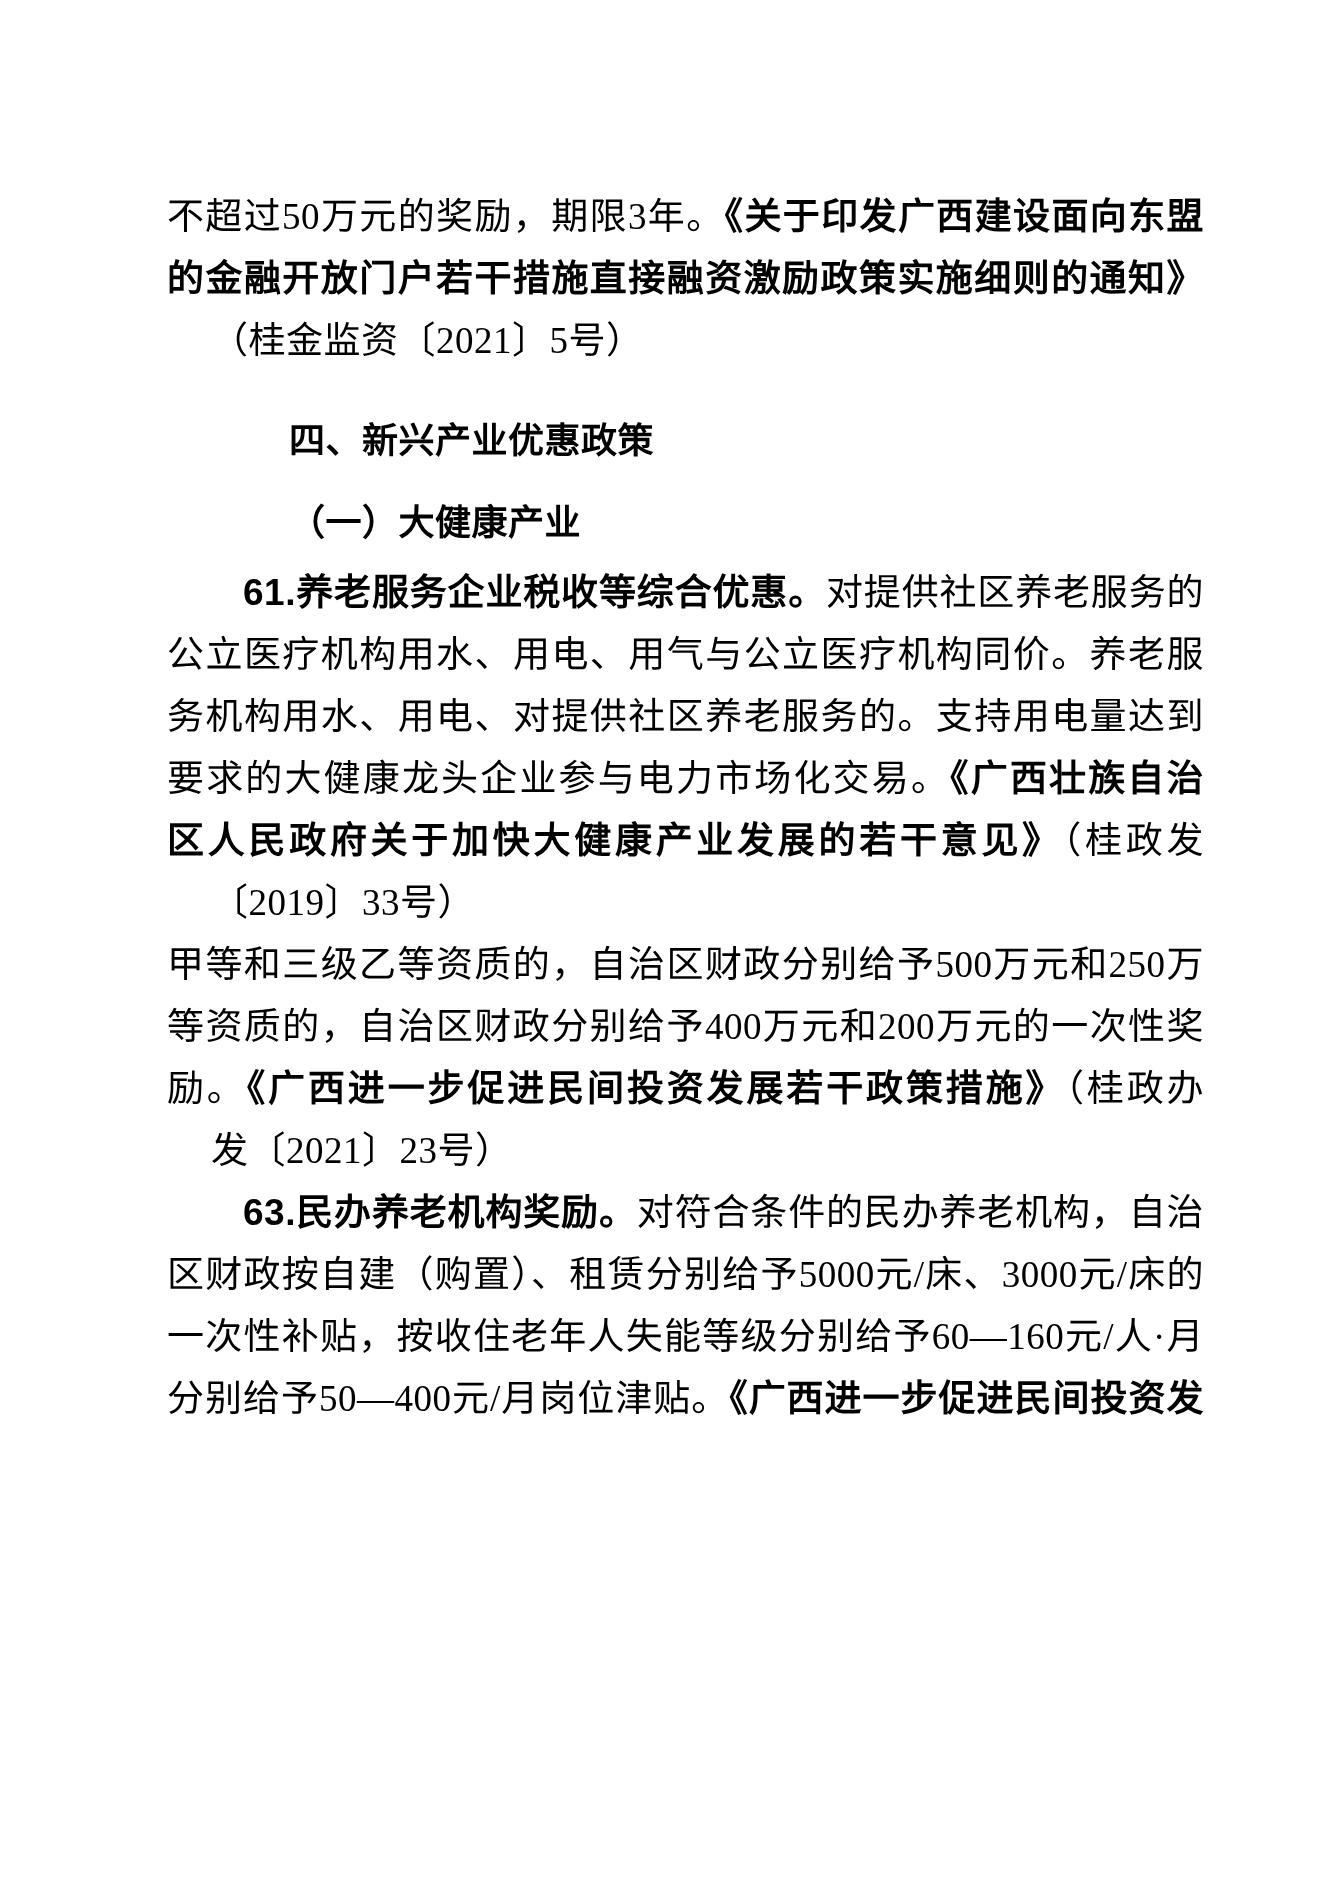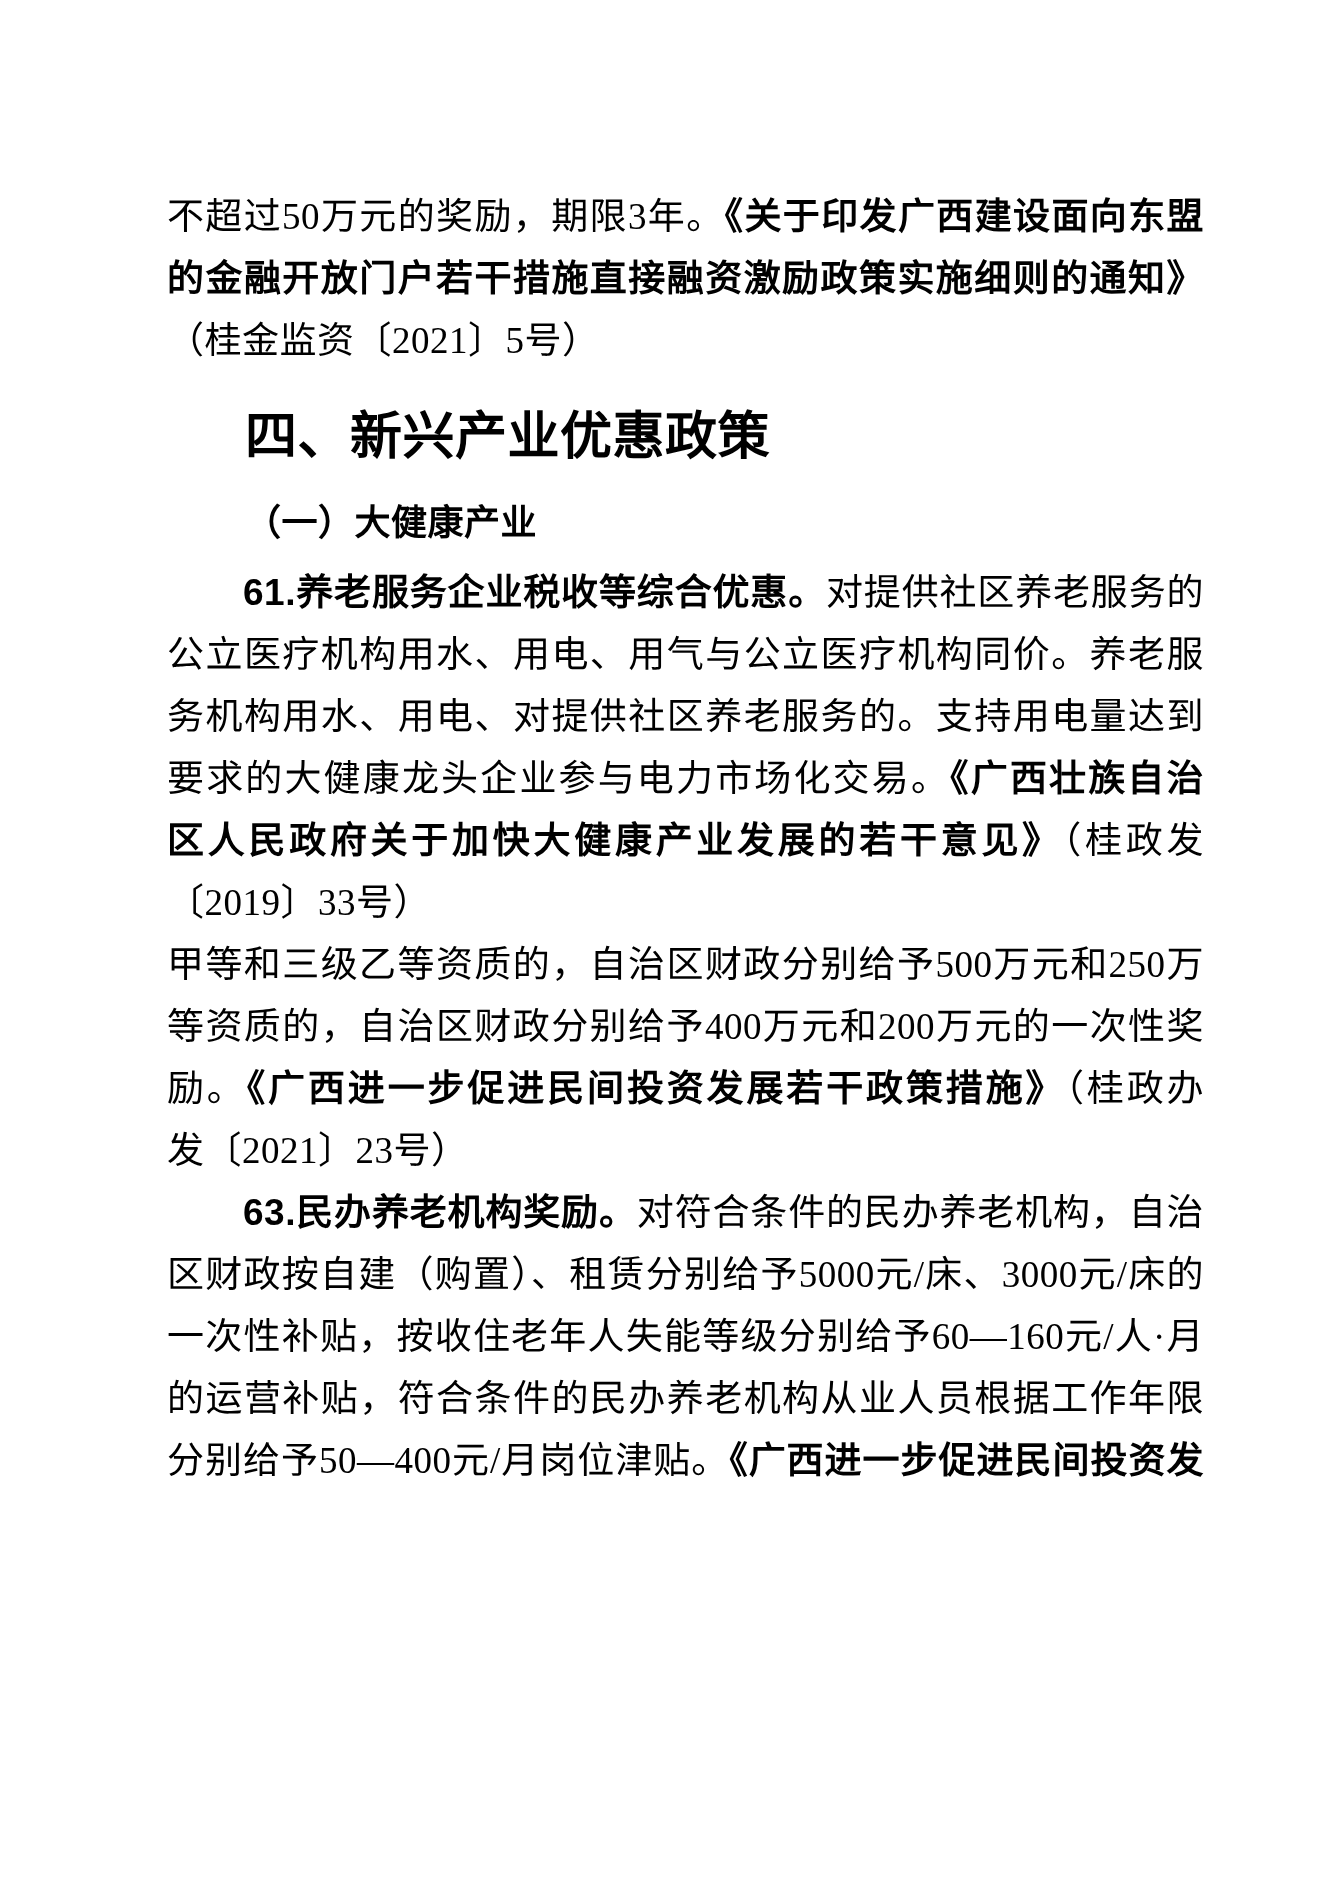--- a/index.html
+++ b/index.html
@@ -27,32 +27,33 @@
     line-height: 62px;
     height: 62px;
     text-align: justify;
     text-align-last: justify;
     letter-spacing: 0.5px;
     white-space: normal;
   }
   .line.nojust {
     text-align: left;
     text-align-last: left;
+    margin-left: 44px;
   }
   .line.indent {
     text-indent: 76px;
   }
   .line .b {
     font-weight: 700;
     font-family: "Liberation Sans", "DejaVu Sans", sans-serif;
   }
   .line.h1 {
-    font-family: Liberation Mono, monospace;
+    font-family: Liberation Sans, sans-serif;
     font-weight: 700;
-    font-size: 52px;
+    font-size: 36px;
     line-height: 70px;
     height: 70px;
     margin-top: 34px;
     margin-bottom: 14px;
     text-align: right;
     text-align-last: left;
     text-indent: 78px;
   }
   .line.h1 .b, .line.h2 .b {
     font-family: inherit;
@@ -91,19 +92,18 @@
       <div class="line"><span>要求的大健康龙头企业参与电力市场化交易。</span><span class="b">《广西壮族自治</span></div>
       <div class="line"><span class="b">区人民政府关于加快大健康产业发展的若干意见》</span><span>（桂政发</span></div>
       <div class="line nojust"><span>〔2019〕33号）</span></div>
       <div class="line"><span>甲等和三级乙等资质的，自治区财政分别给予500万元和250万</span></div>
       <div class="line"><span>等资质的，自治区财政分别给予400万元和200万元的一次性奖</span></div>
       <div class="line"><span>励。</span><span class="b">《广西进一步促进民间投资发展若干政策措施》</span><span>（桂政办</span></div>
       <div class="line nojust"><span>发〔2021〕23号）</span></div>
       <div class="line indent"><span class="b">63.民办养老机构奖励。</span><span>对符合条件的民办养老机构，自治</span></div>
       <div class="line"><span>区财政按自建（购置）、租赁分别给予5000元/床、3000元/床的</span></div>
       <div class="line"><span>一次性补贴，按收住老年人失能等级分别给予60—160元/人·月</span></div>
-      <div class="line"><span>的运营补贴，符合条件的民办养老机构从业人员根据工作年限</span></div>
       <div class="line"><span>分别给予50—400元/月岗位津贴。</span><span class="b">《广西进一步促进民间投资发</span></div>
     </div>
   <div class="footer">
     <span>— 20 —</span>
   </div>
 </div>
 
 </body></html>

